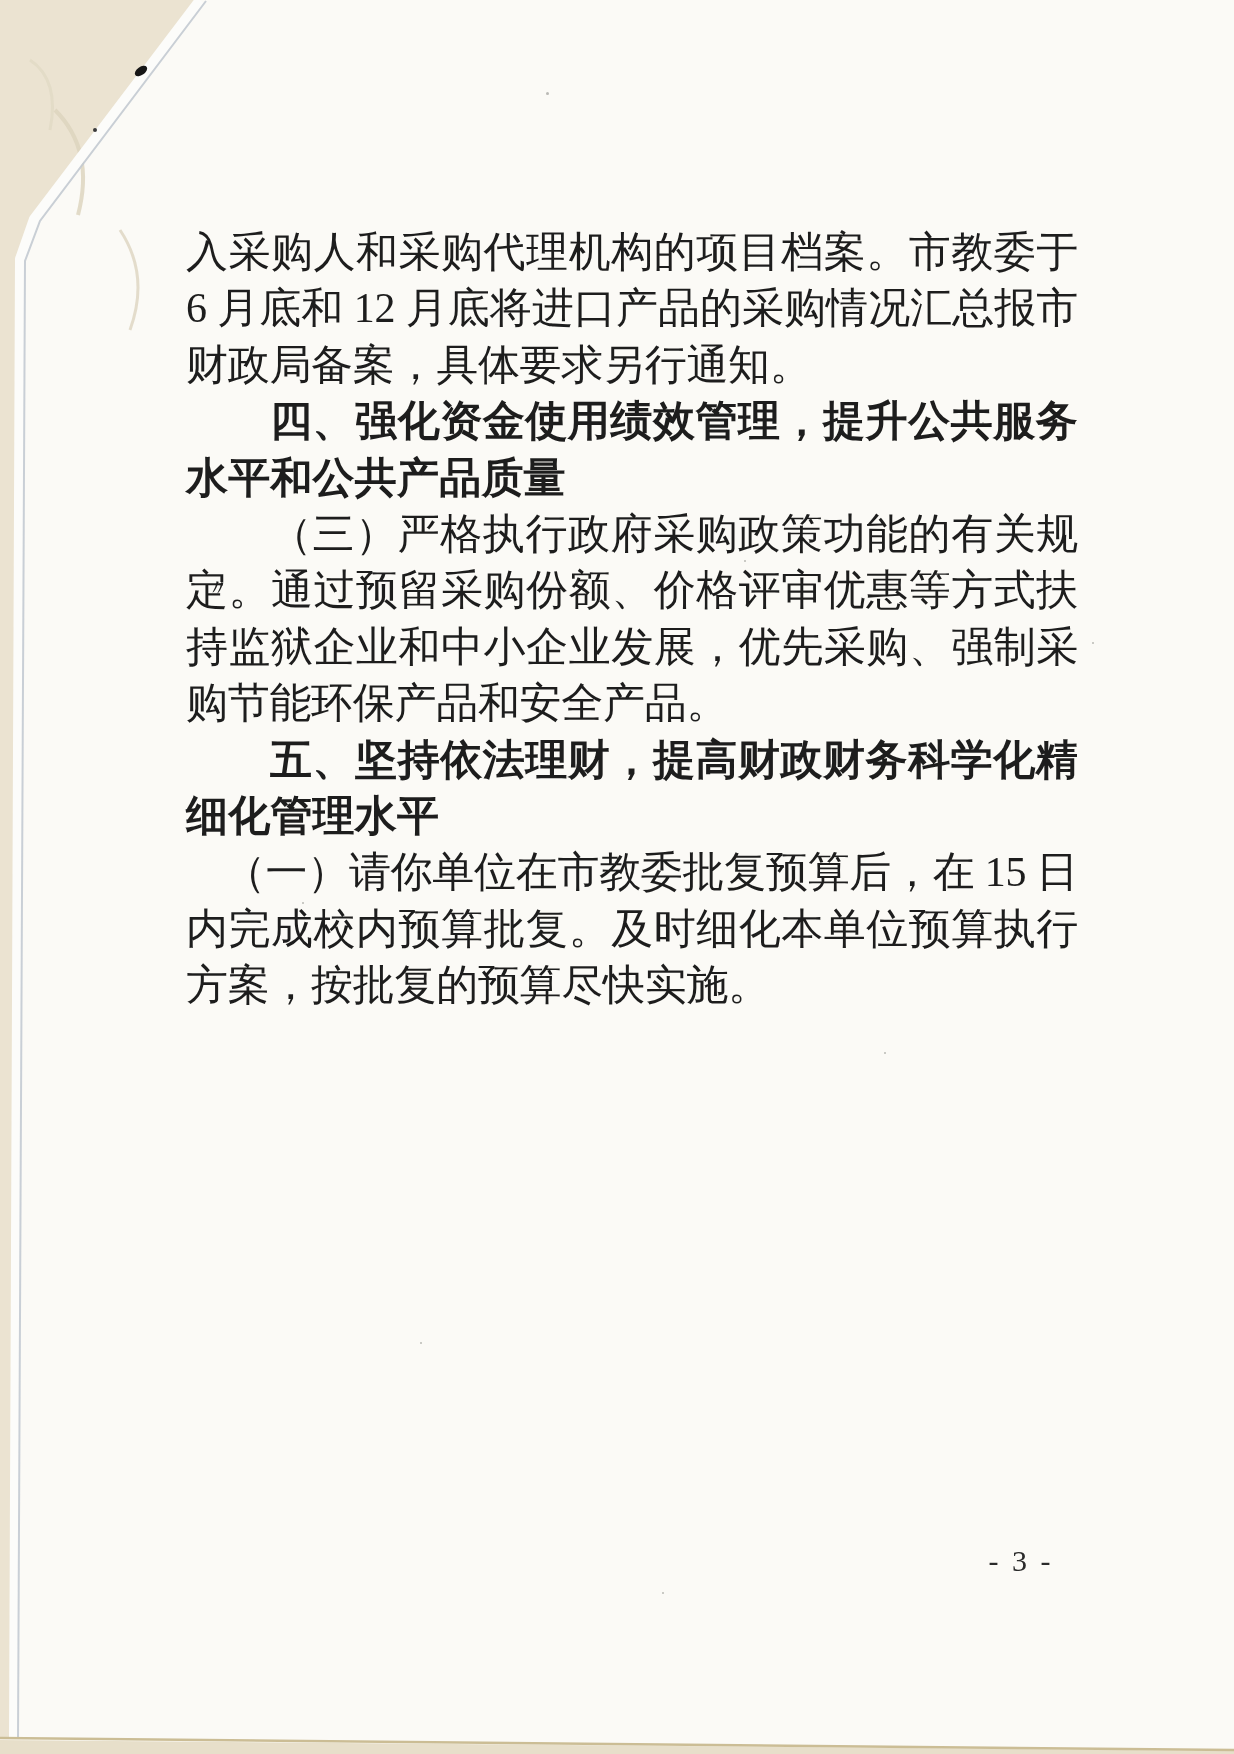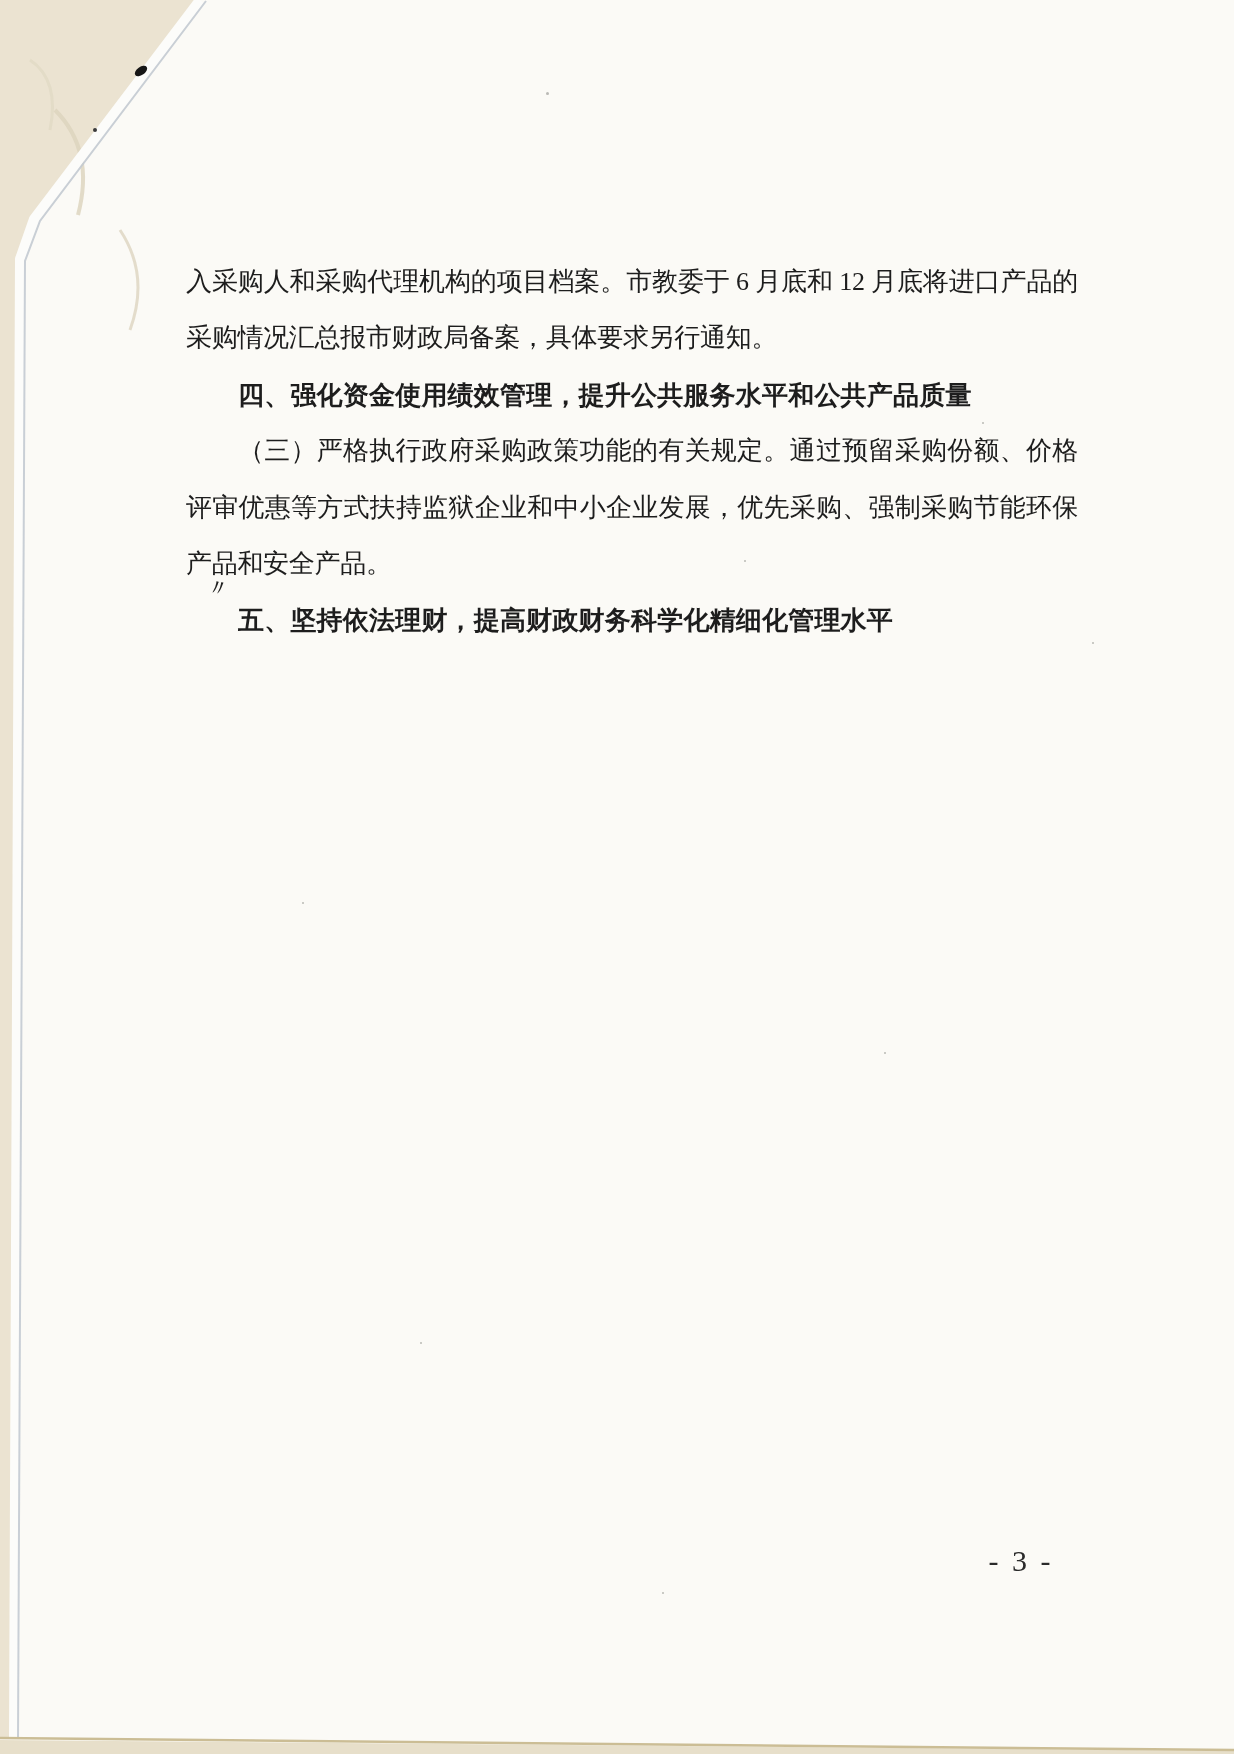--- a/index.html
+++ b/index.html
@@ -10,22 +10,22 @@
     background:#fbfaf6;
     overflow:hidden;
     font-family:"Liberation Serif","DejaVu Serif",serif;
   }
   .artifact-layer{
     position:absolute;left:0;top:0;width:1234px;height:1754px;
     pointer-events:none;
   }
   .doc-text{
     position:absolute;
-    left:186px;top:254px;width:892px;
-    font-size:26px;line-height:56.4px;
+    left:186px;top:224px;width:892px;
+    font-size:42px;line-height:56.4px;
     color:#1d1d1d;
     text-align:justify;
     letter-spacing:-0.3px;
   }
   .para{margin:0;text-justify:inter-ideograph;}
   .para.heading{
     font-weight:700;
     font-family:"Liberation Sans","DejaVu Sans",sans-serif;
     letter-spacing:0.2px;
   }
@@ -80,17 +80,18 @@
   <div class="speck" style="left:982px;top:422px;width:2px;height:2px;"></div>
   <div class="speck" style="left:662px;top:1592px;width:2px;height:2px;"></div>
 
   <span class="stray-mark">〃</span>
 
   <div class="doc-text">
       <p class="para body indent-none">入采购人和采购代理机构的项目档案。市教委于 6 月底和 12 月底将进口产品的采购情况汇总报市财政局备案，具体要求另行通知。</p>
       <p class="para heading indent-normal">四、强化资金使用绩效管理，提升公共服务水平和公共产品质量</p>
       <p class="para body indent-normal">（三）严格执行政府采购政策功能的有关规定。通过预留采购份额、价格评审优惠等方式扶持监狱企业和中小企业发展，优先采购、强制采购节能环保产品和安全产品。</p>
       <p class="para heading indent-normal">五、坚持依法理财，提高财政财务科学化精细化管理水平</p>
+      <p class="para body indent-small">（一）请你单位在市教委批复预算后，在 15 日内完成校内预算批复。及时细化本单位预算执行方案，按批复的预算尽快实施。</p>
     </div>
 
   <div class="page-number">- 3 -</div>
 
 </div>
 
 </body></html>

